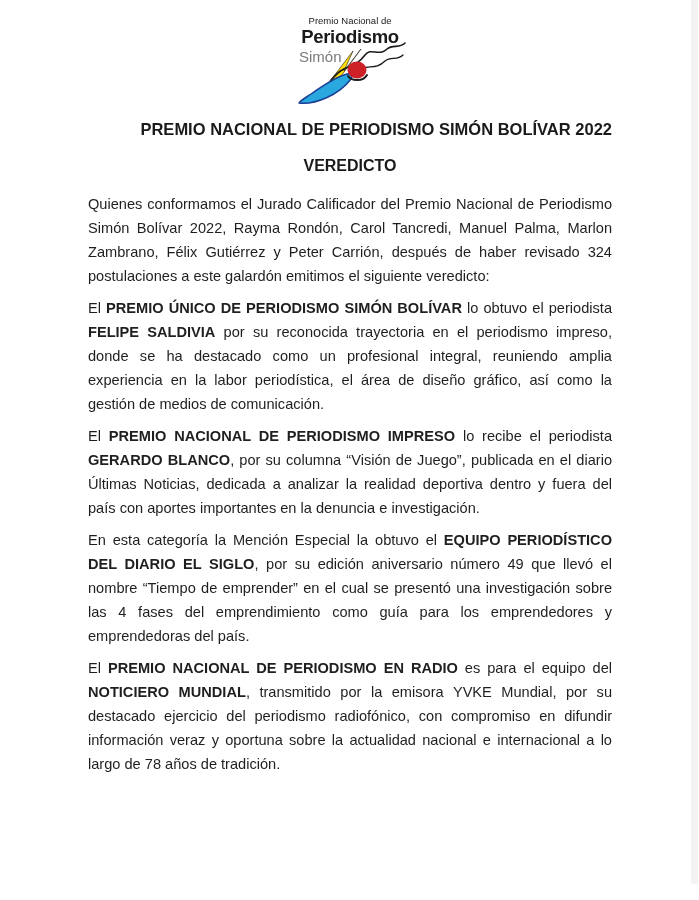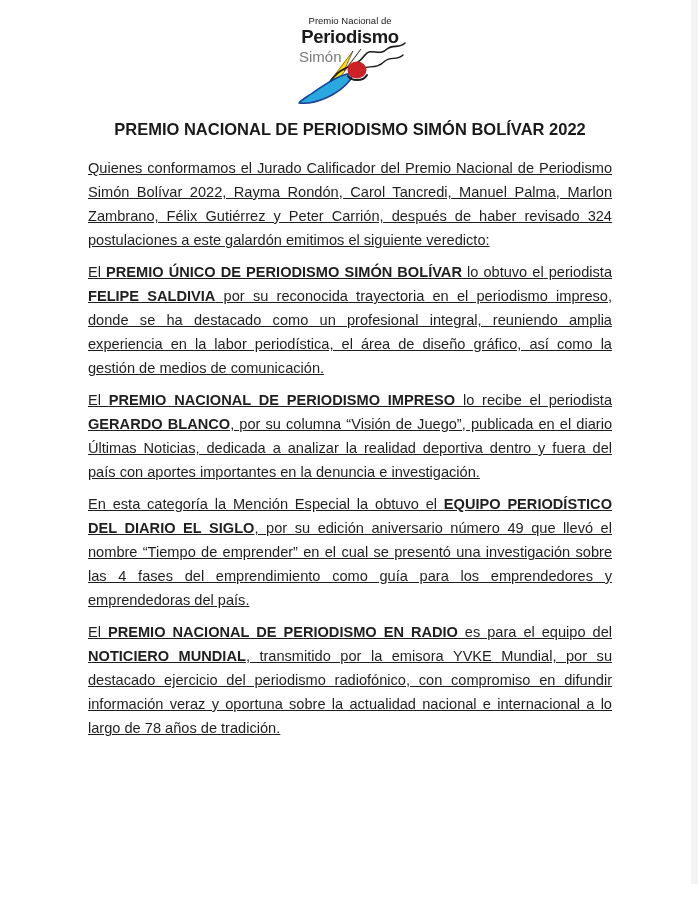--- a/index.html
+++ b/index.html
@@ -32,38 +32,37 @@
   }
   .logo-wrap {
     width: 126px;
     margin: 13px auto 0;
   }
   .doc-title {
     margin: 10px 0 0;
     font-size: 16.5px;
     line-height: 17px;
     font-weight: 700;
-    text-align: center;
+    text-align: right;
     color: #1a1a1a;
   }
   .doc-subtitle {
     margin: 20px 0 0;
     font-size: 16px;
     line-height: 16px;
     font-weight: 700;
     text-align: center;
     color: #1a1a1a;
   }
   .doc-body {
     margin-top: 18px;
     font-size: 14.6px;
     line-height: 24px;
     text-align: justify;
     color: #1f1f1f;
-    text-decoration: underline;
   }
   .doc-body p {
     margin: 0 0 8px 0;
   }
   .doc-body .run.bold {
     font-weight: 700;
   }
 </style>
 </head>
 <body>
@@ -87,20 +86,21 @@
         <g>
           <path d="M12,90 C28,92 52,82 64,66 C66,63 64,60 60,61 C48,64 34,74 24,81 C18,85 13,88 12,90 Z" fill="#29A8DF" stroke="#1B3F94" stroke-width="1.5" stroke-linejoin="round"></path>
           <ellipse cx="70" cy="57" rx="9.5" ry="8.5" fill="#CE2027"></ellipse>
           <path d="M61,63 C64,68 76,69 80,62" fill="none" stroke="#1a1a1a" stroke-width="2" stroke-linecap="round"></path>
         </g>
       </svg>
     </div>
 
     <h1 class="doc-title">PREMIO NACIONAL DE PERIODISMO SIMÓN BOLÍVAR 2022</h1>
 
+    <h2 class="doc-subtitle">VEREDICTO</h2>
 
     <div class="doc-body">
         <p><span class="run">Quienes conformamos el Jurado Calificador del Premio Nacional de Periodismo Simón Bolívar 2022, Rayma Rondón, Carol Tancredi, Manuel Palma, Marlon Zambrano, Félix Gutiérrez y Peter Carrión, después de haber revisado 324 postulaciones a este galardón emitimos el siguiente veredicto:</span></p>
         <p><span class="run">El </span><span class="run bold">PREMIO ÚNICO DE PERIODISMO SIMÓN BOLÍVAR</span><span class="run"> lo obtuvo el periodista </span><span class="run bold">FELIPE SALDIVIA</span><span class="run"> por su reconocida trayectoria en el periodismo impreso, donde se ha destacado como un profesional integral, reuniendo amplia experiencia en la labor periodística, el área de diseño gráfico, así como la gestión de medios de comunicación.</span></p>
         <p><span class="run">El </span><span class="run bold">PREMIO NACIONAL DE PERIODISMO IMPRESO</span><span class="run"> lo recibe el periodista </span><span class="run bold">GERARDO BLANCO</span><span class="run">, por su columna “Visión de Juego”, publicada en el diario Últimas Noticias, dedicada a analizar la realidad deportiva dentro y fuera del país con aportes importantes en la denuncia e investigación.</span></p>
         <p><span class="run">En esta categoría la Mención Especial la obtuvo el </span><span class="run bold">EQUIPO PERIODÍSTICO DEL DIARIO EL SIGLO</span><span class="run">, por su edición aniversario número 49 que llevó el nombre “Tiempo de emprender” en el cual se presentó una investigación sobre las 4 fases del emprendimiento como guía para los emprendedores y emprendedoras del país.</span></p>
         <p><span class="run">El </span><span class="run bold">PREMIO NACIONAL DE PERIODISMO EN RADIO</span><span class="run"> es para el equipo del </span><span class="run bold">NOTICIERO MUNDIAL</span><span class="run">, transmitido por la emisora YVKE Mundial, por su destacado ejercicio del periodismo radiofónico, con compromiso en difundir información veraz y oportuna sobre la actualidad nacional e internacional a lo largo de 78 años de tradición.</span></p>
       </div>
 
   </div>

